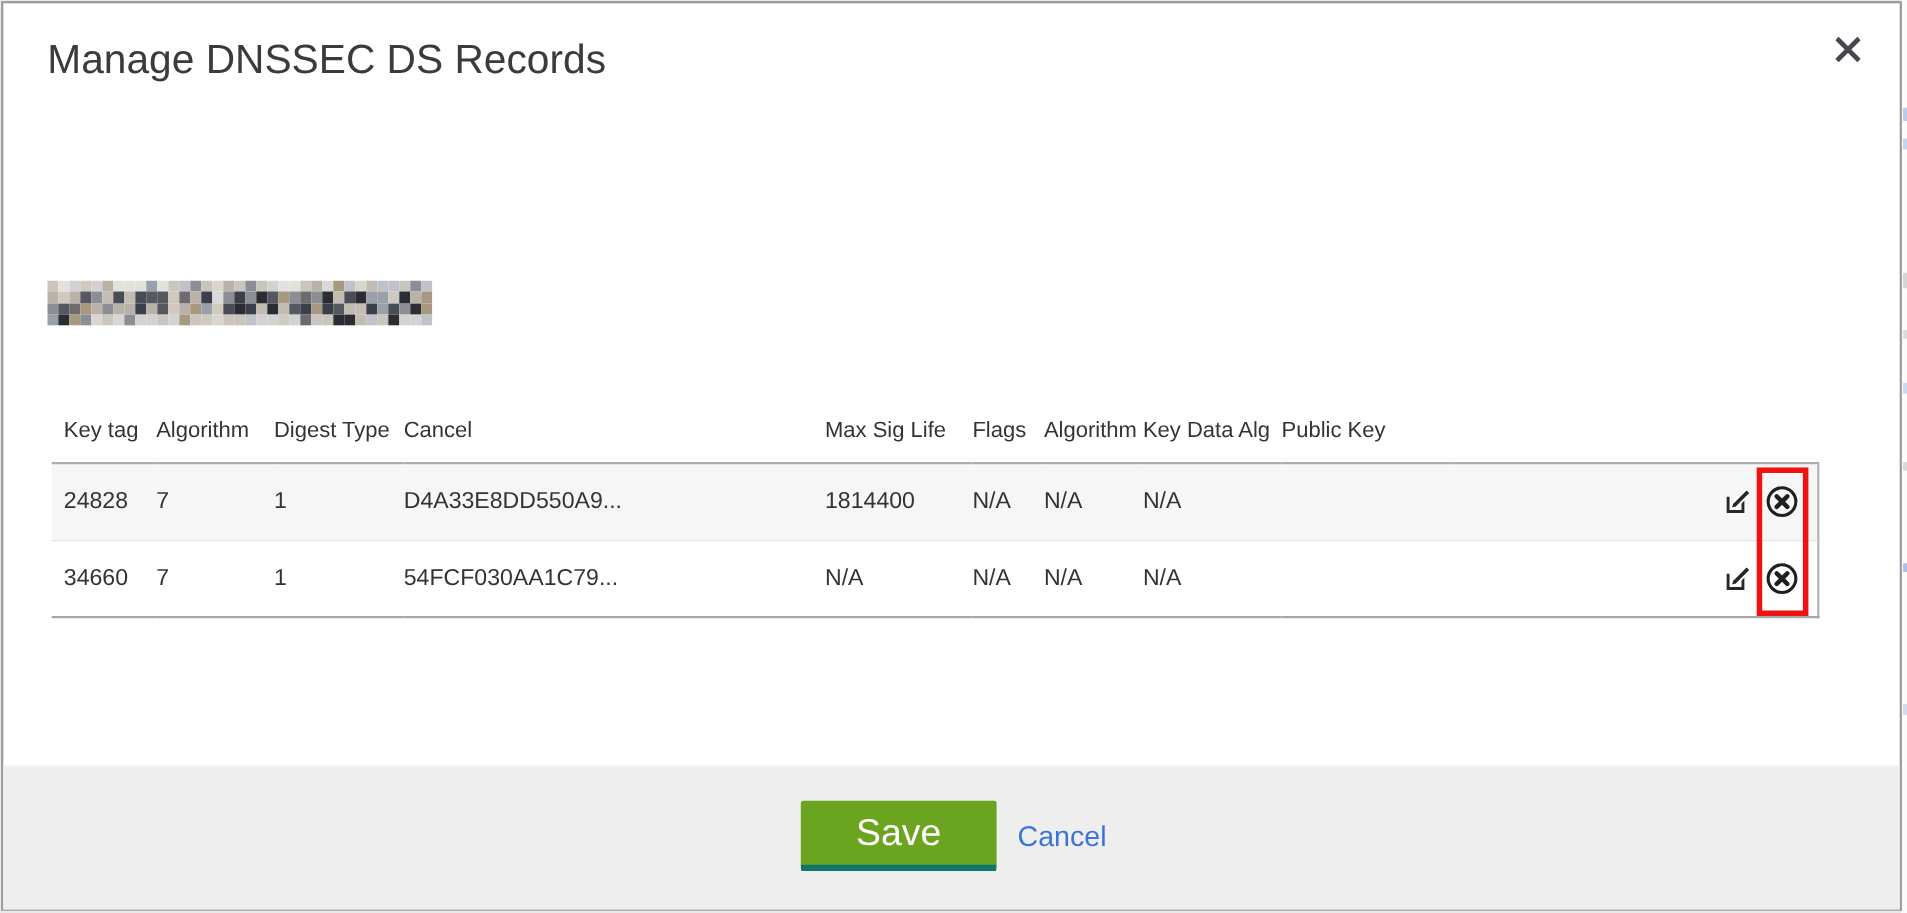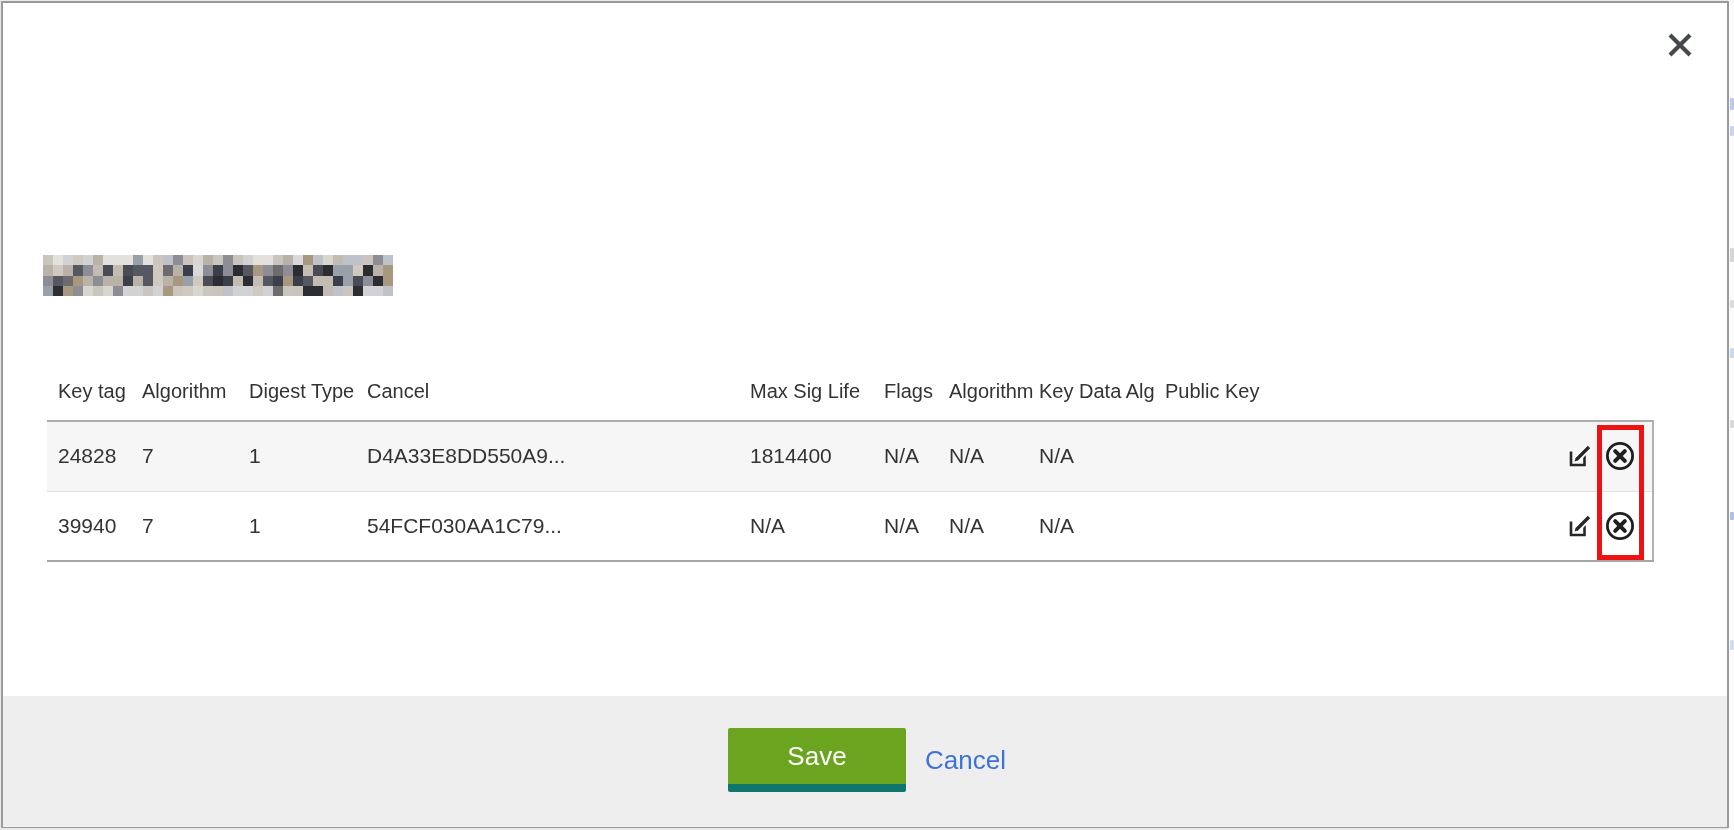--- a/index.html
+++ b/index.html
@@ -91,23 +91,23 @@
 
   .footer {
     position:absolute; left:0; top:693px;
     width:1724px; height:131px;
     background:#eeeeee;
   }
   .save-btn {
     position:absolute; left:725px; top:32px;
     width:178px; height:64px;
     background:#6ba520;
-    border:none; border-bottom:8px solid #0f766e;
+    border:none; border-bottom:6px solid #0f766e;
     border-radius:2px;
-    color:#ffffff; font-size:26px; font-family:"Liberation Sans", sans-serif;
+    color:#ffffff; font-size:34px; font-family:"Liberation Sans", sans-serif;
     cursor:pointer;
   }
   .cancel-link {
     position:absolute; left:922px; top:49px;
     font-size:26px; color:#3d73d9;
     cursor:pointer; text-decoration:none;
   }
 </style>
 </head>
 <body>
@@ -118,20 +118,21 @@
   <div class="sliver-mark" style="top:248px;height:14px;background:#d6d6d6;"></div>
   <div class="sliver-mark" style="top:300px;height:8px;background:#dcdcdc;"></div>
   <div class="sliver-mark" style="top:348px;height:10px;background:#ccd8f0;"></div>
   <div class="sliver-mark" style="top:420px;height:8px;background:#d9d9d9;"></div>
   <div class="sliver-mark" style="top:512px;height:8px;background:#aebfe8;"></div>
   <div class="sliver-mark" style="top:640px;height:10px;background:#d2dbf0;"></div>
 </div>
 
 <div class="modal">
 
+  <h1 class="modal-title">Manage DNSSEC DS Records</h1>
 
   <div class="close-btn" title="Close">
     <svg width="30" height="30" viewBox="0 0 30 30">
       <path d="M5 5 L25 25 M25 5 L5 25" stroke="#45484d" stroke-width="4.2" stroke-linecap="butt" fill="none"></path>
     </svg>
   </div>
 
   <div class="domain-redacted" id="pixelated-domain">
       <span style="background: rgb(203, 198, 189);"></span>
       <span style="background: rgb(227, 225, 220);"></span>
@@ -325,21 +326,21 @@
           </span>
           <span class="icon-btn" title="Delete record">
             <svg width="32" height="32" viewBox="0 0 32 32">
               <circle cx="16" cy="16" r="12.6" fill="none" stroke="#1f1f1f" stroke-width="2.8"></circle>
               <path d="M11.2 11.2 L20.8 20.8 M20.8 11.2 L11.2 20.8" stroke="#1f1f1f" stroke-width="4" stroke-linecap="round"></path>
             </svg>
           </span>
         </td>
       </tr>
       <tr>
-        <td>39940</td>
+        <td>34660</td>
         <td>7</td>
         <td>1</td>
         <td>54FCF030AA1C79...</td>
         <td>N/A</td>
         <td>N/A</td>
         <td>N/A</td>
         <td>N/A</td>
         <td></td>
         <td class="actions-cell">
           <span class="icon-btn" title="Edit record">

